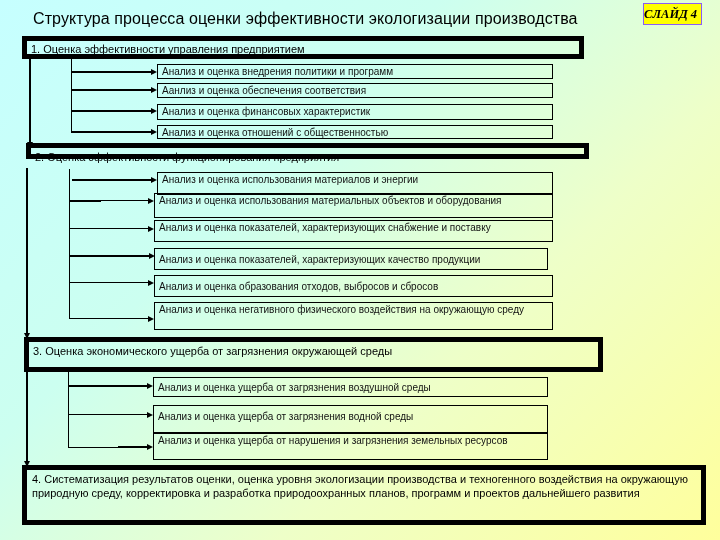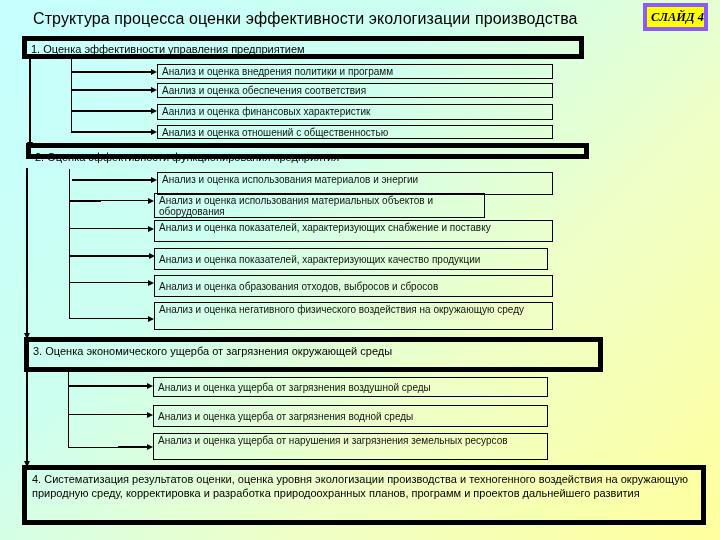--- a/index.html
+++ b/index.html
@@ -8,22 +8,22 @@
     background: linear-gradient(135deg, #c6ffff 0%, #ccfff0 35%, #eeffc8 65%, #ffff9c 100%);
     font-family: "Liberation Sans", sans-serif;
     color:#000;
   }
   .title {
     position:absolute; left:33px; top:10px; font-size:16px; letter-spacing:0.1px;
     white-space:nowrap;
   }
   .badge {
     position:absolute; left:643px; top:3px; width:57px; height:20px;
-    background:#ffff00; border:4px solid #8b5cf6; font-family:"Liberation Serif", serif;
-    font-style:italic; font-weight:bold; font-size:12.5px; text-align:right; line-height:20px;
+    background:#ffff00; border:1px solid #8b5cf6; font-family:"Liberation Serif", serif;
+    font-style:italic; font-weight:bold; font-size:12.5px; text-align:left; line-height:20px;
   }
   .main {
     position:absolute; border:5px solid #000; box-sizing:border-box;
     font-size:11px; padding:2px 4px; background:transparent;
   }
   .sub {
     position:absolute; border:1px solid #000; box-sizing:border-box;
     font-size:10px; padding:1px 4px; line-height:11px; background:transparent;
     color:#111;
   }
@@ -62,39 +62,39 @@
 <div class="hl" style="left:71px; top:71px; width:81px;"></div>
 <div class="arrow" style="left:151px; top:69px;"></div>
 <div class="sub" style="left:157px; top:64px; width:396px; height:15px;"><span>Анализ и оценка внедрения политики и программ</span></div>
 
 <div class="hl" style="left:71px; top:89px; width:81px;"></div>
 <div class="arrow" style="left:151px; top:87px;"></div>
 <div class="sub" style="left:157px; top:83px; width:396px; height:15px;"><span>Аанлиз и оценка обеспечения соответствия</span></div>
 
 <div class="hl" style="left:71px; top:110px; width:81px;"></div>
 <div class="arrow" style="left:151px; top:108px;"></div>
-<div class="sub" style="left:157px; top:104px; width:396px; height:16px;"><span>Аанлиз и оценка финансовых характеристик</span></div>
+<div class="sub" style="left:157px; top:104px; width:396px; height:16px;"><span>Анализ и оценка финансовых характеристик</span></div>
 
 <div class="hl" style="left:71px; top:131px; width:81px;"></div>
 <div class="arrow" style="left:151px; top:129px;"></div>
 <div class="sub" style="left:157px; top:125px; width:396px; height:14px;"><span>Анализ и оценка отношений с общественностью</span></div>
 
 <div class="main" style="left:26px; top:143px; width:563px; height:16px; line-height:14px;">
   <span>2. Оценка эффективности  функционирования предприятия</span>
 </div>
 <div class="vl" style="left:69px; top:169px; width:1px; height:150px;"></div>
 
 <div class="hl" style="left:72px; top:179px; width:80px;"></div>
 <div class="arrow" style="left:151px; top:177px;"></div>
 <div class="sub" style="left:157px; top:172px; width:396px; height:23px;"><span>Анализ и оценка использования материалов и энергии</span></div>
 
 <div class="hl" style="left:69px; top:200px; width:32px;"></div>
 <div class="hl thin" style="left:101px; top:200px; width:48px;"></div>
 <div class="arrow" style="left:148px; top:198px;"></div>
-<div class="sub" style="left:154px; top:193px; width:331px; height:25px;"><span>Анализ и оценка использования материальных объектов и оборудования</span></div>
+<div class="sub" style="left:154px; top:193px; width:399px; height:25px;"><span>Анализ и оценка использования материальных объектов и оборудования</span></div>
 
 <div class="hl thin" style="left:69px; top:228px; width:80px;"></div>
 <div class="arrow" style="left:148px; top:226px;"></div>
 <div class="sub" style="left:154px; top:220px; width:399px; height:22px; overflow:hidden;"><span>Анализ и оценка показателей, характеризующих снабжение и поставку</span></div>
 
 <div class="hl" style="left:69px; top:255px; width:81px;"></div>
 <div class="arrow" style="left:149px; top:253px;"></div>
 <div class="sub" style="left:154px; top:248px; width:394px; height:22px; line-height:20px;"><span>Анализ и оценка показателей, характеризующих качество продукции</span></div>
 
 <div class="hl thin" style="left:69px; top:282px; width:80px;"></div>
@@ -109,21 +109,21 @@
   <span>3. Оценка экономического ущерба от загрязнения окружающей среды</span>
 </div>
 <div class="vl" style="left:68px; top:372px; width:1px; height:75px;"></div>
 
 <div class="hl" style="left:68px; top:385px; width:80px;"></div>
 <div class="arrow" style="left:147px; top:383px;"></div>
 <div class="sub" style="left:153px; top:377px; width:395px; height:20px; line-height:17px;"><span>Анализ и оценка ущерба от загрязнения  воздушной среды</span></div>
 
 <div class="hl thin" style="left:68px; top:414px; width:79px;"></div>
 <div class="arrow" style="left:147px; top:412px;"></div>
-<div class="sub" style="left:153px; top:405px; width:395px; height:22px; line-height:19px;"><span>Анализ и оценка ущерба от загрязнения  водной среды</span></div>
+<div class="sub" style="left:153px; top:405px; width:395px; height:28px; line-height:19px;"><span>Анализ и оценка ущерба от загрязнения  водной среды</span></div>
 
 <div class="hl thin" style="left:68px; top:447px; width:50px;"></div>
 <div class="hl" style="left:118px; top:446px; width:29px;"></div>
 <div class="arrow" style="left:147px; top:444px;"></div>
 <div class="sub" style="left:153px; top:433px; width:395px; height:27px;"><span>Анализ и оценка ущерба от нарушения и загрязнения земельных ресурсов</span></div>
 
 <div class="main" style="left:22px; top:465px; width:684px; height:60px; font-size:11px; line-height:14px; padding:2px 5px;">
   <span>4. Систематизация результатов оценки, оценка уровня экологизации производства и техногенного воздействия на окружающую природную среду, корректировка и разработка природоохранных планов, программ  и проектов дальнейшего развития</span>
 </div>
 

